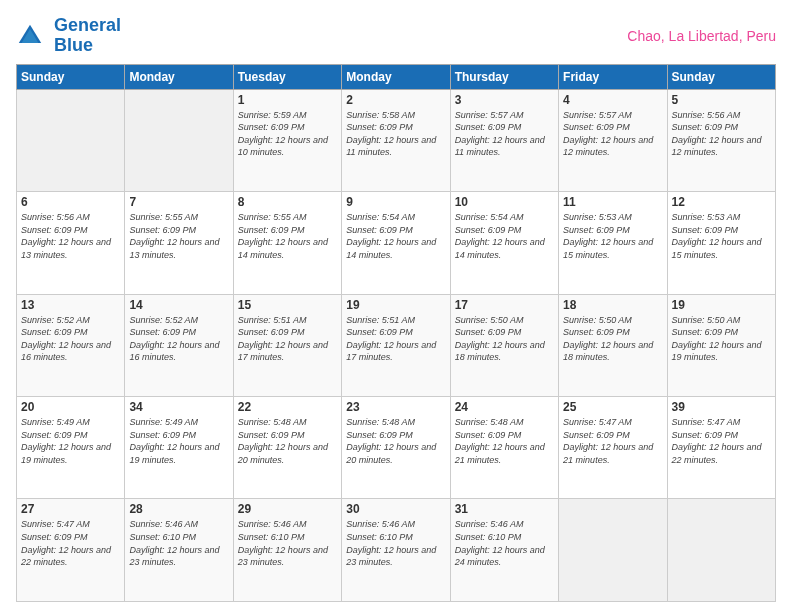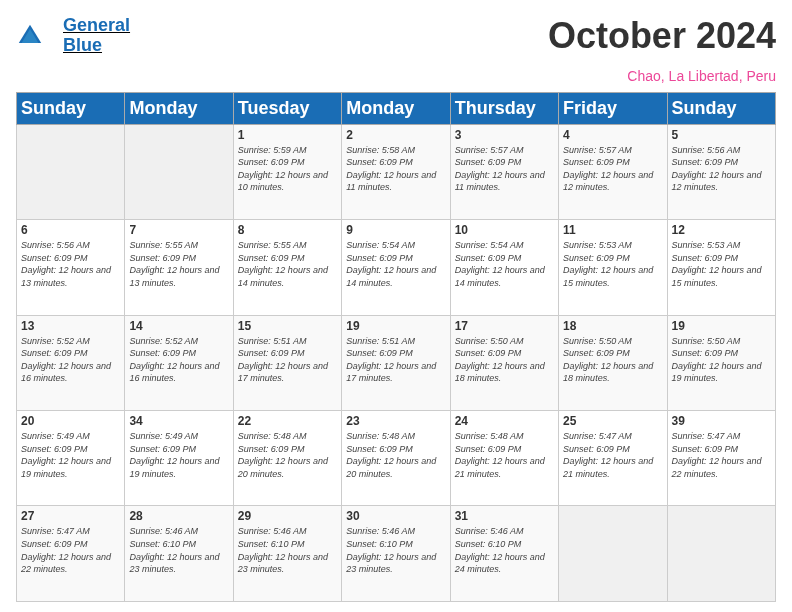--- a/index.html
+++ b/index.html
@@ -19,22 +19,21 @@
     }
     .header {
       display: flex;
       justify-content: space-between;
       align-items: flex-start;
       margin-bottom: 8px;
     }
     .logo {
       display: flex;
       align-items: center;
-      gap: 17px;
-      text-decoration: underline;
+      gap: 8px;
     }
     .logo-text {
       font-size: 18px;
       font-weight: bold;
       color: #333;
       line-height: 1.1;
     }
     .logo-text span {
       color: #1a6db5;
     }
@@ -59,21 +58,21 @@
     }
     .calendar {
       flex: 1;
       border-collapse: collapse;
       width: 100%;
       table-layout: fixed;
     }
     .calendar thead tr th {
       background: #1a6db5;
       color: #fff;
-      font-size: 18px;
+      font-size: 12px;
       font-weight: bold;
       padding: 5px 4px;
       text-align: left;
       border: 1px solid #aaa;
     }
     .calendar tbody tr td {
       border: 1px solid #ccc;
       vertical-align: top;
       padding: 3px 4px;
       font-size: 9.5px;
@@ -113,21 +112,20 @@
       <div>
         <div class="logo-text">
           <span>General</span>
         </div>
         <div class="logo-text">
           <span>Blue</span>
         </div>
       </div>
     </div>
     <div class="title-block">
-      <div class="month-title">October 2024</div>
       <div class="location-title">Chao, La Libertad, Peru</div>
     </div>
   </div>
 
   <table class="calendar">
     <thead>
       <tr>
         <th>Sunday</th>
         <th>Monday</th>
         <th>Tuesday</th>

